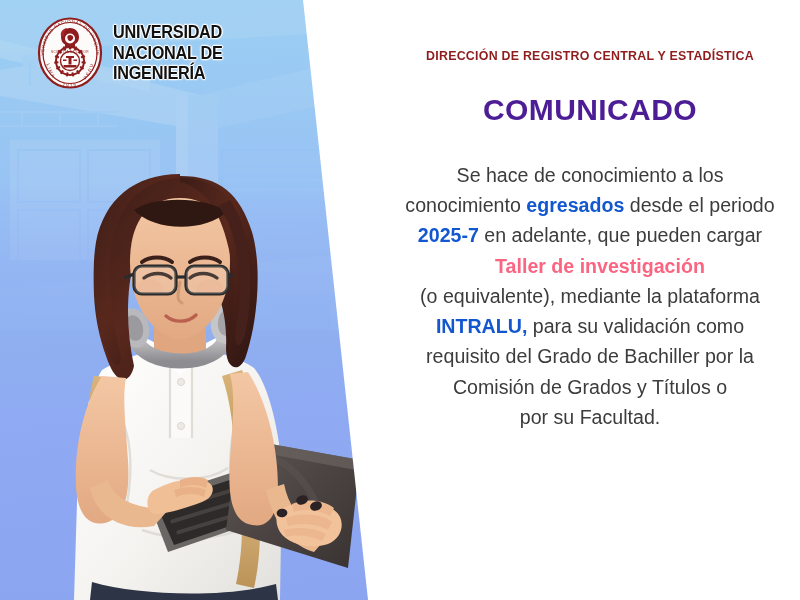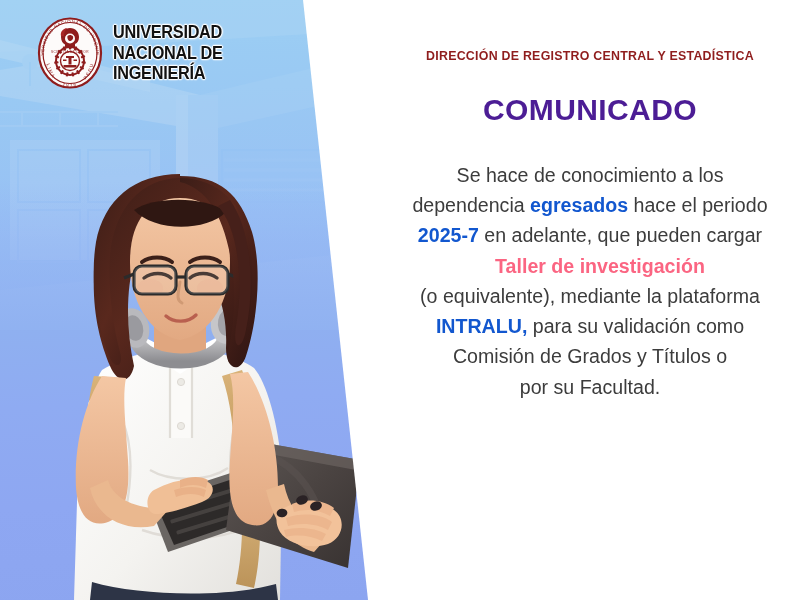--- a/index.html
+++ b/index.html
@@ -397,23 +397,24 @@
         <div>INGENIERÍA</div>
       </div>
     </div>
   </div>
 
   <div class="right-col">
     <div class="dept-line">DIRECCIÓN DE REGISTRO CENTRAL Y ESTADÍSTICA</div>
     <div class="title">COMUNICADO</div>
     <div class="body-text" id="body-text">
         <span class="line"><span>Se hace de conocimiento a los</span></span>
-        <span class="line"><span>dependencia </span><span class="hl-blue">egresados</span><span> hace el periodo</span></span>
+        <span class="line"><span>conocimiento </span><span class="hl-blue">egresados</span><span> desde el periodo</span></span>
         <span class="line"><span class="hl-blue">2025-7</span><span> en adelante, que pueden cargar</span></span>
         <span class="line"><span class="hl-pink">Taller de investigación</span></span>
         <span class="line"><span>(o equivalente), mediante la plataforma</span></span>
         <span class="line"><span class="hl-blue">INTRALU,</span><span> para su validación como</span></span>
+        <span class="line"><span>requisito del Grado de Bachiller por la</span></span>
         <span class="line"><span>Comisión de Grados y Títulos o</span></span>
         <span class="line"><span>por su Facultad.</span></span>
       </div>
   </div>
 
 </div>
 
 </body></html>

